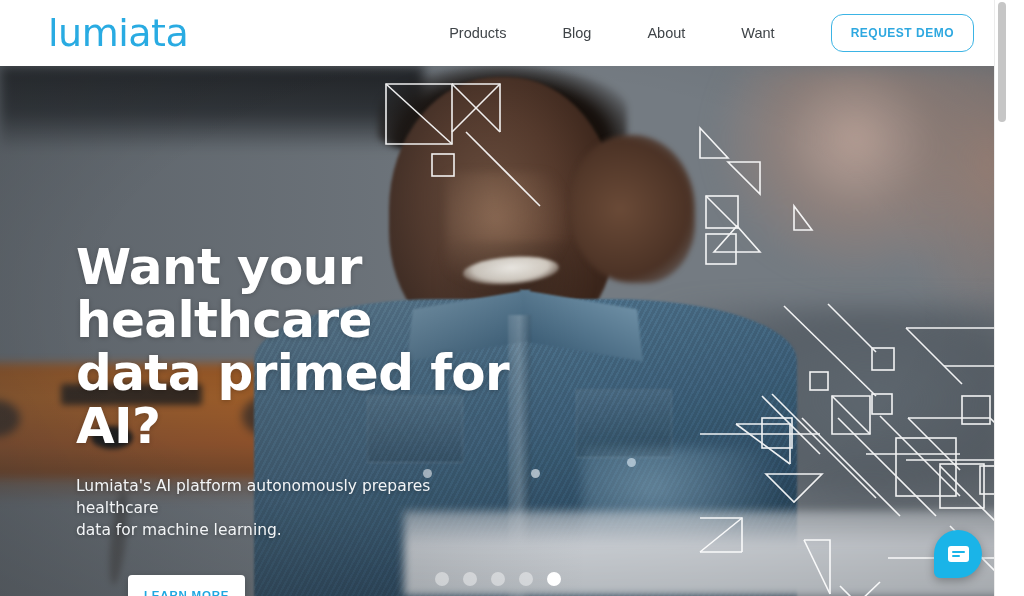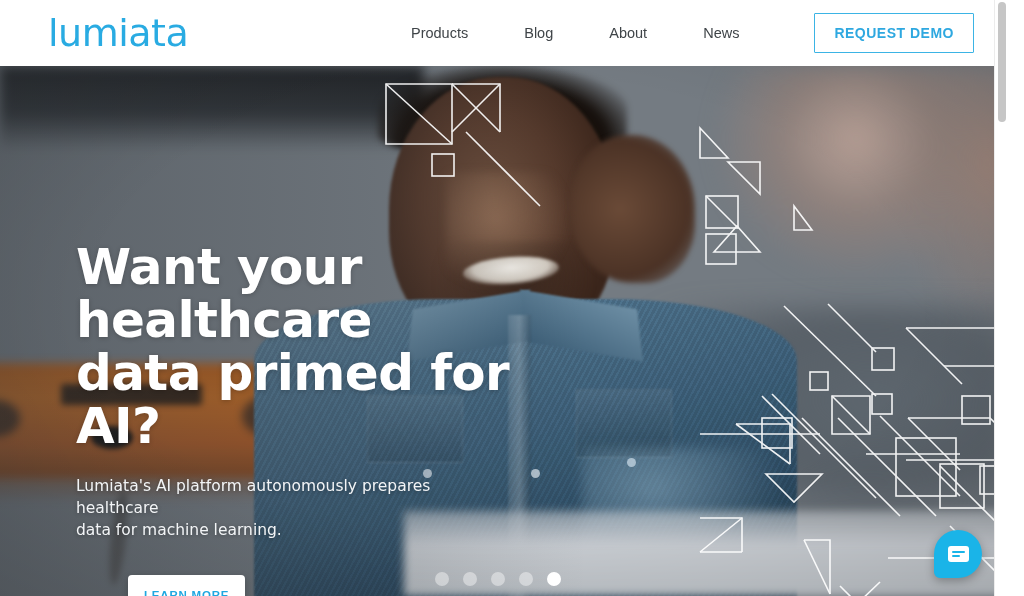--- a/index.html
+++ b/index.html
@@ -35,25 +35,25 @@
     display:flex; align-items:center; gap:14px;
   }
   .nav-link {
     font-size:14.5px;
     color:#3f4448;
     padding:0 21px;
     text-decoration:none;
     white-space:nowrap;
   }
   .demo-btn {
-    margin-left:40px;
+    margin-left:21px;
     border:1.6px solid #3bb4e5;
-    border-radius:1px;
+    border-radius:12px;
     color:#2ea8e0;
-    font-size:14px;
+    font-size:12px;
     font-weight:bold;
     letter-spacing:0.5px;
     padding:11px 19px;
     background:transparent;
     white-space:nowrap;
     cursor:pointer;
     font-family:"Liberation Sans", sans-serif;
   }
 
   
@@ -330,21 +330,21 @@
 
 <div class="page">
 
   <div class="header">
     <div class="logo">lumiata</div>
 
     <nav class="nav">
       <a class="nav-link" href="#">Products</a>
       <a class="nav-link" href="#">Blog</a>
       <a class="nav-link" href="#">About</a>
-      <a class="nav-link" href="#">News</a>
+      <a class="nav-link" href="#">Want</a>
       <button class="demo-btn">REQUEST DEMO</button>
     </nav>
   </div>
 
   <div class="hero">
 
     <div class="photo">
       <div class="bg-base"></div>
       <div class="top-dark"></div>
       <div class="right-blur"></div>

